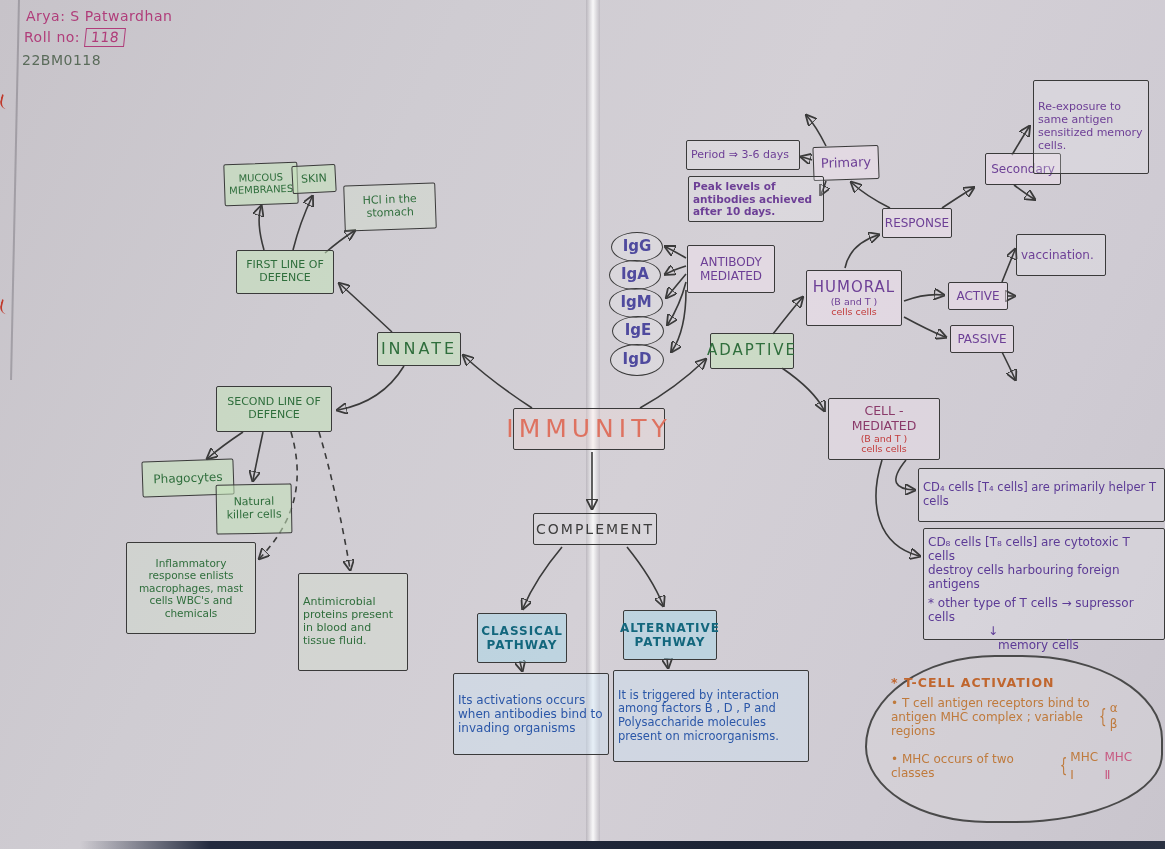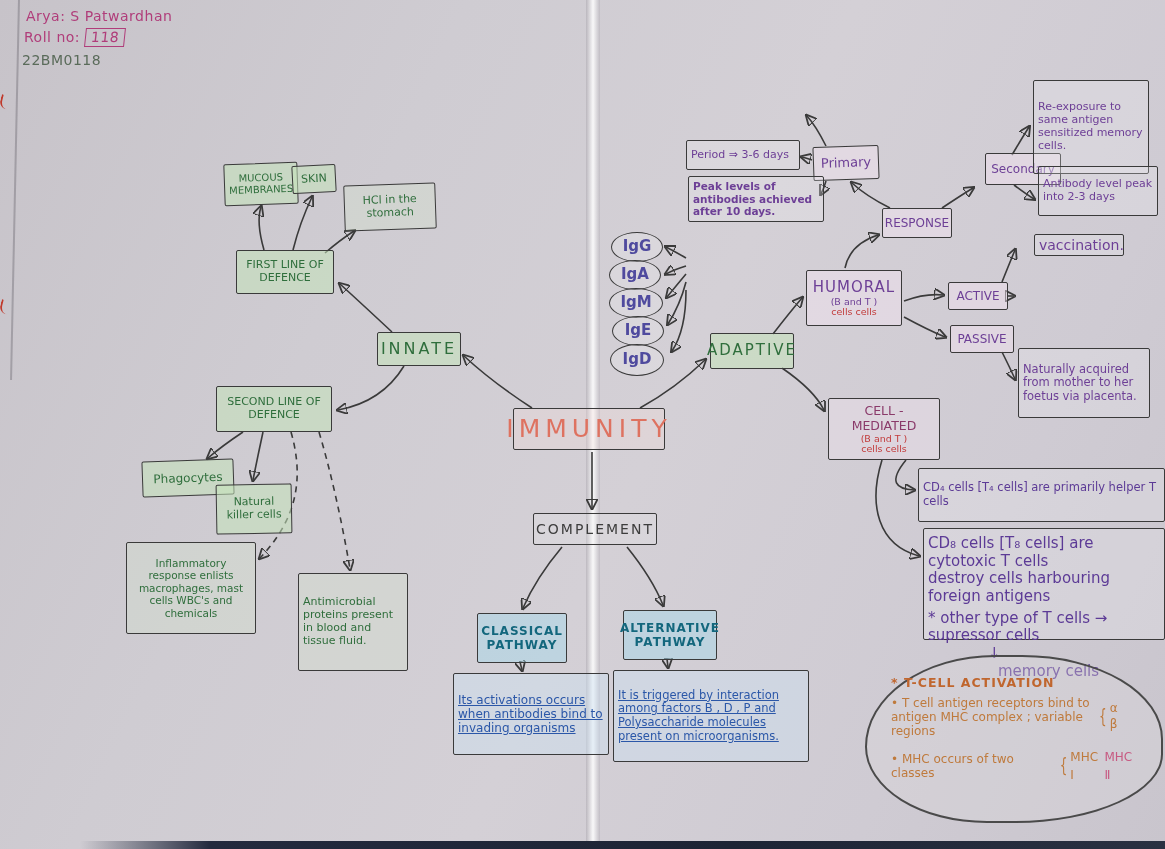--- a/index.html
+++ b/index.html
@@ -13,21 +13,21 @@
     background:linear-gradient(90deg,rgba(120,115,125,.25),rgba(255,255,255,.85) 50%,rgba(140,135,145,.25));}
   .bottom-strip{position:absolute;left:80px;right:0;bottom:0;height:8px;
     background:linear-gradient(90deg,rgba(30,36,54,0),#232a3e 12%,#1d2435 60%,#2a3142);}
   .node{position:absolute;border:1.7px solid #3a3a3a;box-sizing:border-box;
     display:flex;flex-direction:column;align-items:center;justify-content:center;
     text-align:center;font-size:11px;line-height:1.18;padding:2px 4px;border-radius:2px;}
   .freetext{position:absolute;font-size:12px;line-height:1.2;}
   .g{color:#2f6e3c;background:rgba(197,227,186,.55);}
   .gp{color:#2f6e3c;background:rgba(215,235,205,.28);}
   .teal{color:#13677d;background:rgba(168,216,233,.5);font-weight:bold;letter-spacing:1px;}
-  .blue{color:#2b57a8;background:rgba(205,228,246,.4);text-align:left;align-items:flex-start;text-decoration:underline;}
+  .blue{color:#2b57a8;background:rgba(205,228,246,.4);text-align:left;align-items:flex-start;}
   .pur{color:#6d3f96;background:rgba(240,238,244,.25);text-align:left;align-items:flex-start;}
   .purc{color:#6d3f96;background:rgba(243,228,242,.45);}
   .ig{color:#4f4a9e;border-radius:50%;background:rgba(235,235,240,.3);font-size:15px;font-weight:bold;}
   .salmon{color:#de7260;background:rgba(250,225,220,.25);}
   .dark{color:#3d3d3d;background:rgba(240,240,240,.2);}
   .maroon{color:#8a3a6a;}
   .red{color:#c23b3b;}
   .cloud{position:absolute;border:2px solid #4a4a4a;color:#bf7a3c;
     border-radius:48% 52% 55% 45% / 60% 55% 45% 50%;
     background:rgba(222,218,222,.35);padding:18px 20px 10px 24px;box-sizing:border-box;
@@ -118,47 +118,46 @@
   <div class="node teal" style="left:477px;top:613px;width:90px;height:50px;font-size:12px;">CLASSICAL PATHWAY</div>
   <div class="node teal" style="left:623px;top:610px;width:94px;height:50px;font-size:12px;">ALTERNATIVE PATHWAY</div>
   <div class="node blue" style="left:453px;top:673px;width:156px;height:82px;font-size:12px;">Its activations occurs when antibodies bind to invading organisms</div>
   <div class="node blue" style="left:613px;top:670px;width:196px;height:92px;font-size:11.5px;">It is triggered by interaction among factors B , D , P and Polysaccharide molecules present on microorganisms.</div>
 
   <div class="node ig" style="left:611px;top:232px;width:52px;height:30px;">IgG</div>
   <div class="node ig" style="left:609px;top:260px;width:52px;height:30px;">IgA</div>
   <div class="node ig" style="left:609px;top:288px;width:54px;height:30px;">IgM</div>
   <div class="node ig" style="left:612px;top:316px;width:52px;height:30px;">IgE</div>
   <div class="node ig" style="left:610px;top:344px;width:54px;height:32px;">IgD</div>
+  <div class="node purc" style="left:687px;top:245px;width:88px;height:48px;font-size:12px;">ANTIBODY MEDIATED</div>
   <div class="node g" style="left:710px;top:333px;width:84px;height:36px;font-size:15px;letter-spacing:2px;">ADAPTIVE</div>
 
   <div class="node purc" style="left:806px;top:270px;width:96px;height:56px;">
     <span style="font-size:15px;letter-spacing:1px;">HUMORAL</span>
     <span class="sub">(B and T )</span>
     <span class="sub red">cells  cells</span>
   </div>
   <div class="node purc" style="left:948px;top:282px;width:60px;height:28px;font-size:12px;">ACTIVE</div>
   <div class="node purc" style="left:950px;top:325px;width:64px;height:28px;font-size:12px;">PASSIVE</div>
-  <div class="node pur" style="left:1016px;top:234px;width:90px;height:22px;font-size:14px;margin-left:18px;">vaccination.</div>
-  <div class="node pur" style="left:1018px;top:348px;width:132px;height:70px;font-size:11.5px;">Naturally acquired from mother to her foetus via placenta.</div>
+  <div class="node pur" style="left:1016px;top:234px;width:90px;height:42px;font-size:12px;">vaccination.</div>
 
   <div class="node purc" style="left:882px;top:208px;width:70px;height:30px;font-size:12px;">RESPONSE</div>
   <div class="node purc" style="left:813px;top:146px;width:66px;height:34px;font-size:13px;transform:rotate(-2deg);">Primary</div>
   <div class="node purc" style="left:956px;top:153px;width:76px;height:32px;font-size:12px;margin-left:29px;">Secondary</div>
   <div class="node pur" style="left:686px;top:140px;width:114px;height:30px;font-size:11px;">Period ⇒ 3-6 days</div>
   <div class="node pur" style="left:688px;top:176px;width:136px;height:46px;font-size:10.5px;font-weight:bold;">Peak levels of antibodies achieved after 10 days.</div>
   <div class="node pur" style="left:1033px;top:80px;width:116px;height:94px;font-size:11px;">Re-exposure to same antigen sensitized memory cells.</div>
-  <div class="node pur" style="left:1038px;top:166px;width:120px;height:50px;font-size:11px;">Antibody level peak into 2-3 days</div>
 
   <div class="node" style="left:828px;top:398px;width:112px;height:62px;background:rgba(243,228,242,.35);">
     <span class="maroon" style="font-size:12.5px;">CELL - MEDIATED</span>
     <span class="sub red">(B and T )</span>
     <span class="sub red">cells  cells</span>
   </div>
   <div class="node pur" style="left:918px;top:468px;width:247px;height:54px;font-size:11.5px;color:#5c3a96;">CD₄ cells [T₄ cells] are primarily helper T cells</div>
-  <div class="node pur" style="left:923px;top:528px;width:242px;height:112px;font-size:15px;color:#5c3a96;justify-content:flex-start;padding-top:6px;">
+  <div class="node pur" style="left:923px;top:528px;width:242px;height:112px;font-size:12px;color:#5c3a96;justify-content:flex-start;padding-top:6px;">
     <span>CD₈ cells [T₈ cells] are cytotoxic T cells</span>
     <span>destroy cells harbouring foreign antigens</span>
     <span style="margin-top:4px;">* other type of T cells  → supressor cells</span>
     <span style="margin-left:60px;">↓</span>
     <span style="margin-left:70px;">memory cells</span>
   </div>
 
   <div class="cloud" style="left:865px;top:655px;width:298px;height:168px;">
     <div style="color:#c0662e;font-weight:bold;letter-spacing:1px;font-size:12.5px;">* T-CELL ACTIVATION</div>
     <div style="margin-top:6px;display:flex;align-items:center;">

